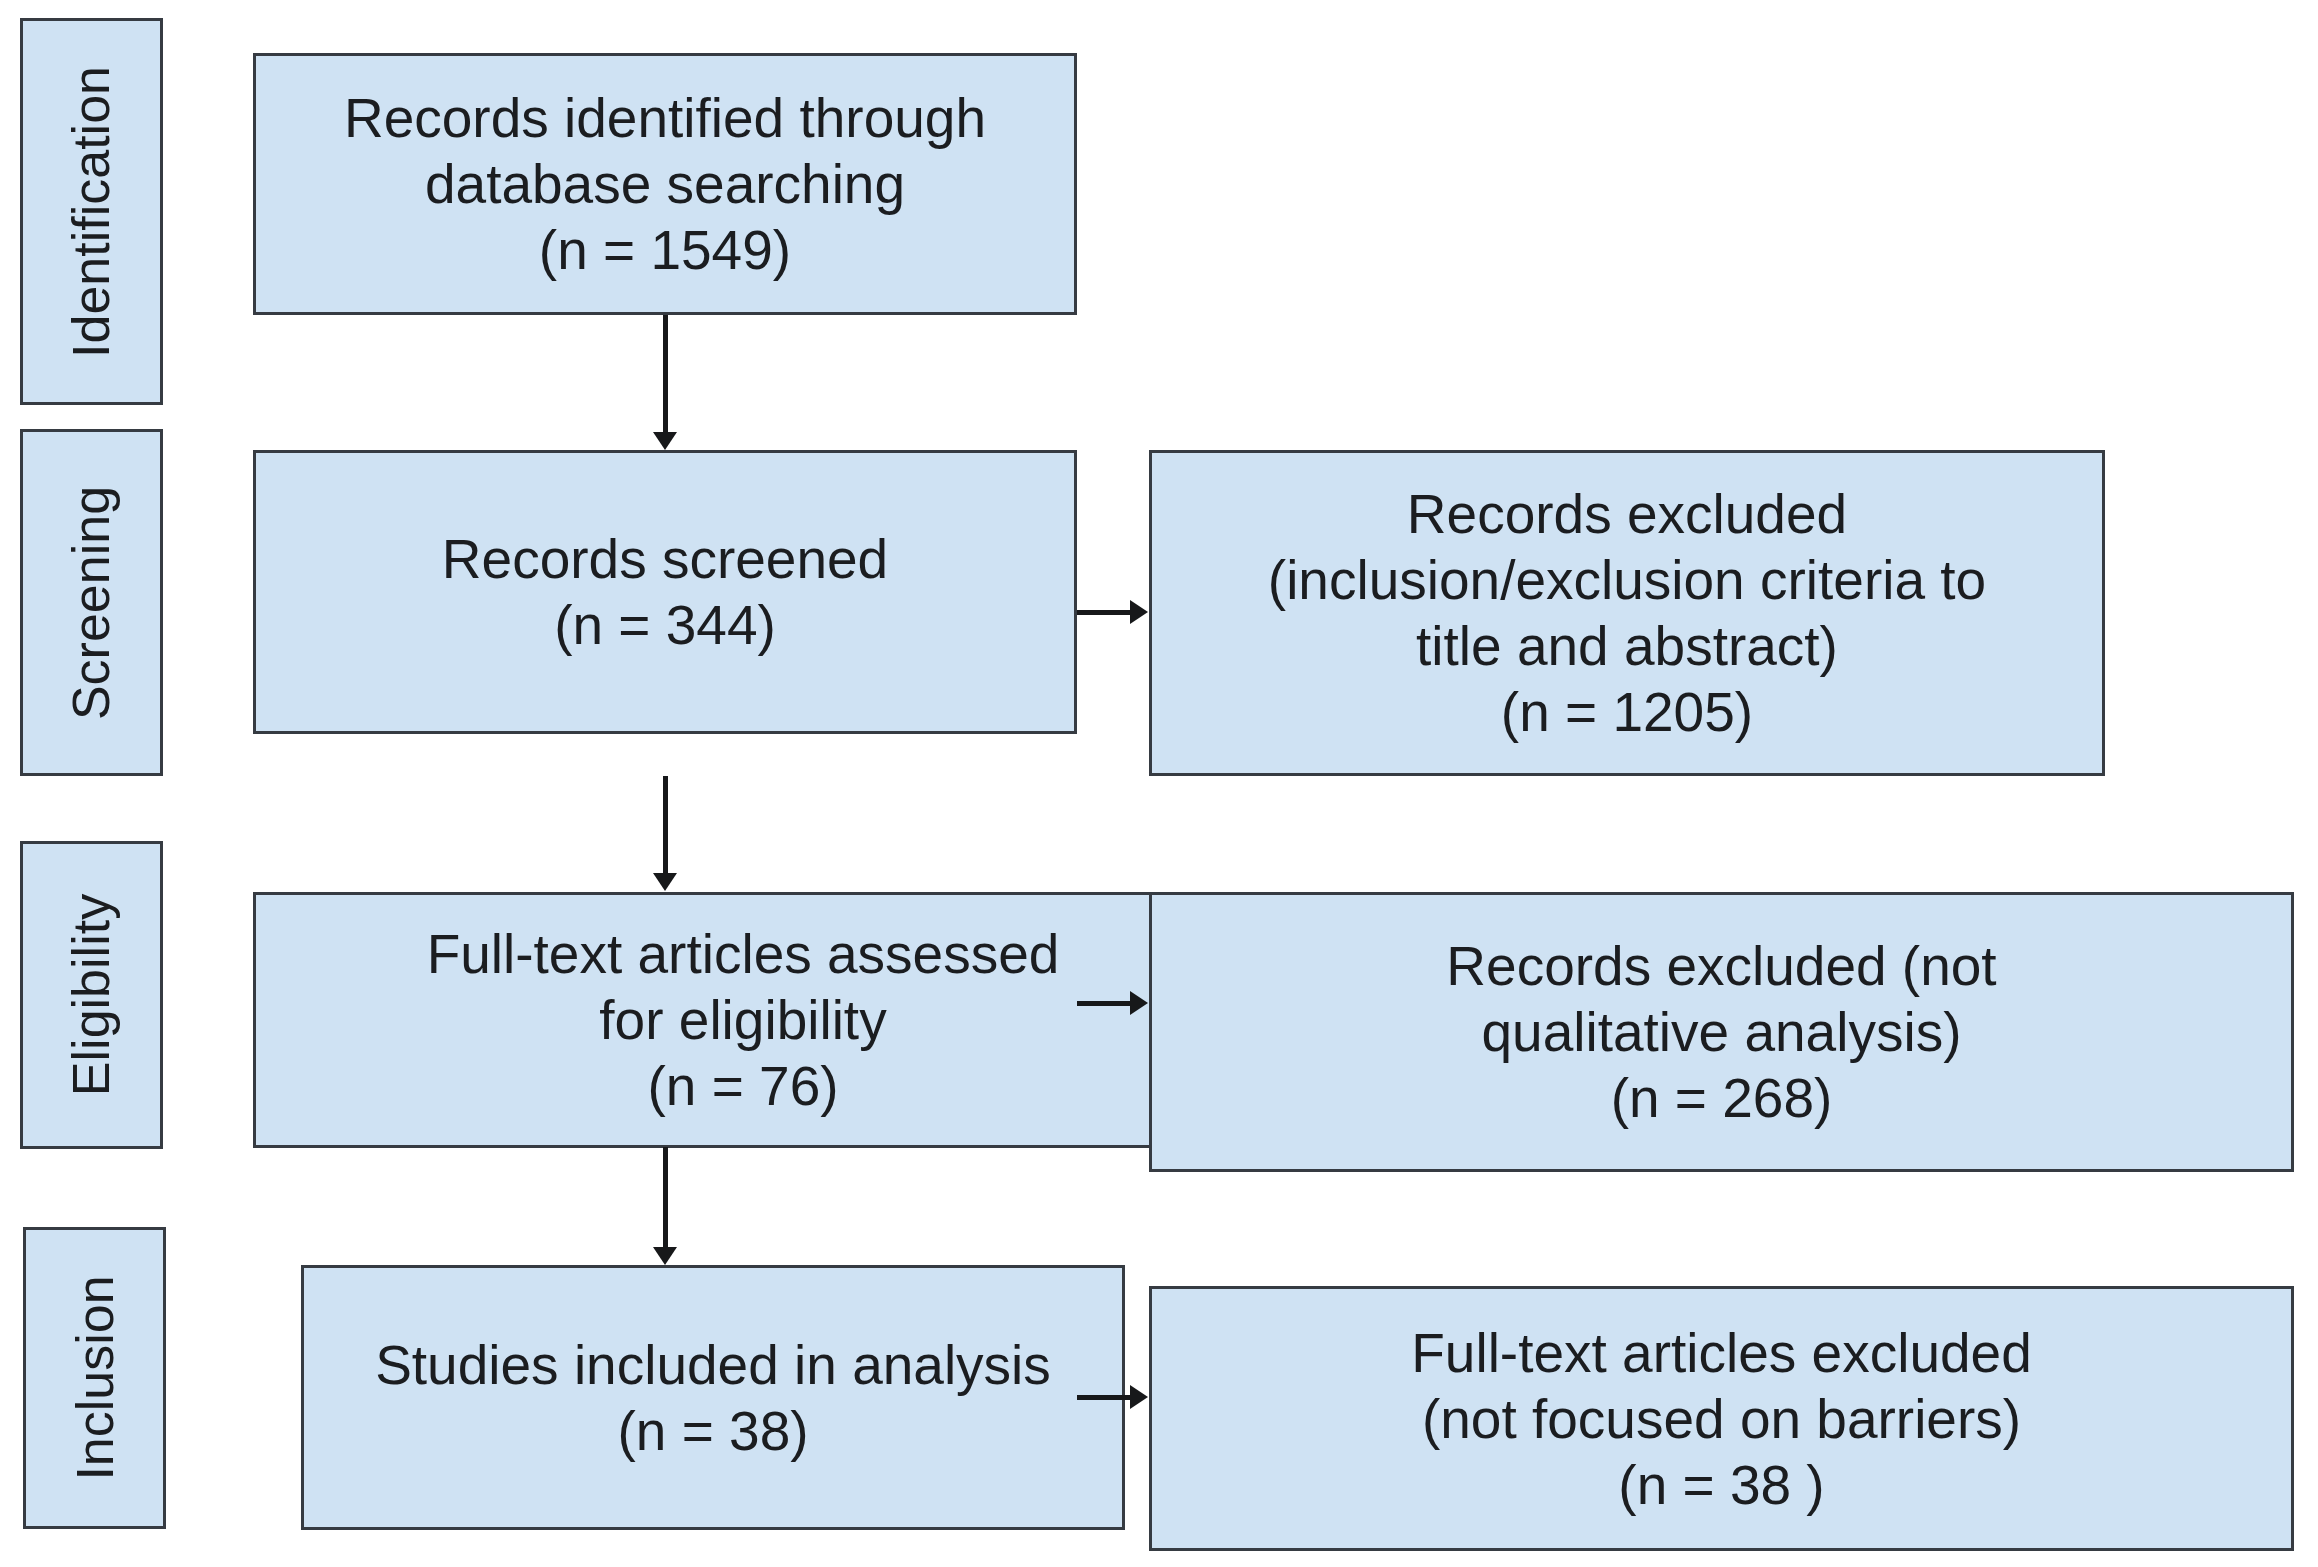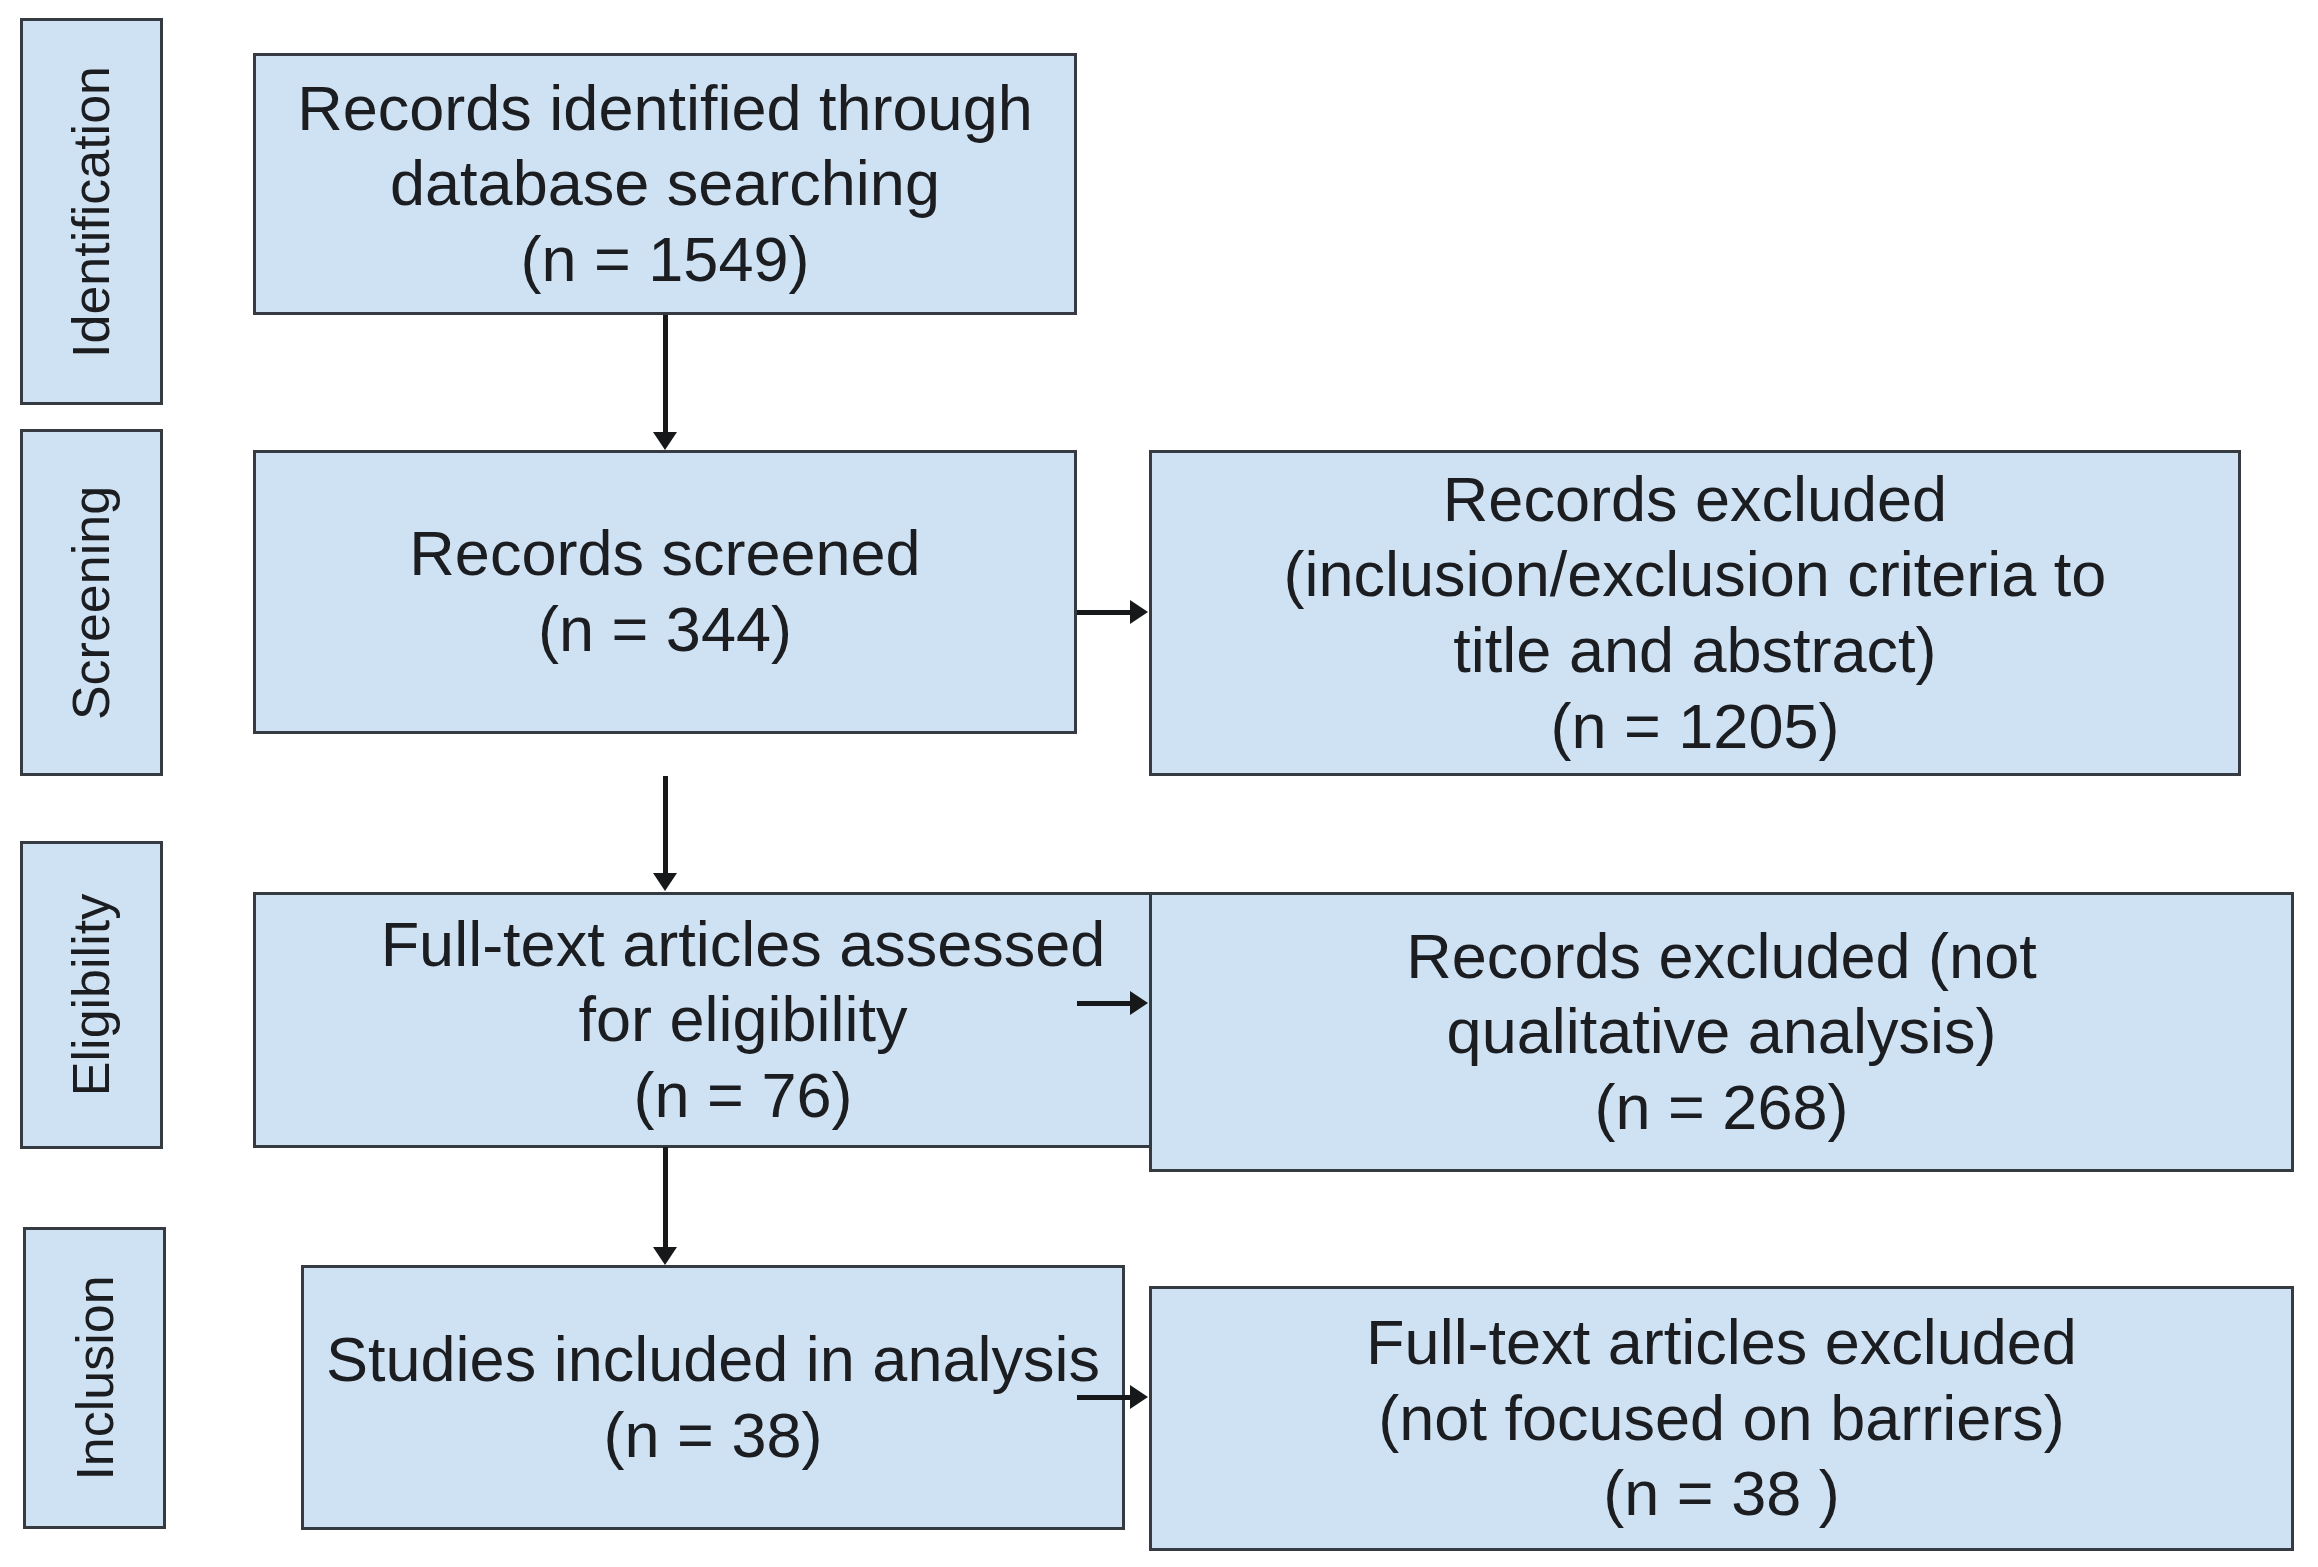--- a/index.html
+++ b/index.html
@@ -21,21 +21,21 @@
     background: var(--box-fill, #cfe2f3);
     border: 3.6px solid var(--box-border, #363b42);
     box-sizing: border-box;
     display: flex;
     align-items: center;
     justify-content: center;
     text-align: center;
   }
   .bx .t {
     white-space: pre-line;
-    font-size: 63px;
+    font-size: 55px;
     line-height: 1.2;
   }
   .stage .t {
     transform: rotate(-90deg);
     white-space: nowrap;
     font-size: 52px;
     line-height: 1;
   }
   .arrow-v {
     position: absolute;
@@ -100,21 +100,21 @@
   <div class="bx" style="left:253px; top:892px; width:980px; height:256px;">
     <span class="t">Full-text articles assessed
 for eligibility
 (n = 76)</span>
   </div>
   <div class="bx" style="left:253px; top:1265px; width:824px; height:265px;margin-left:48px;">
     <span class="t">Studies included in analysis
 (n = 38)</span>
   </div>
 
-  <div class="bx" style="left:1149px; top:450px; width:1092px; height:326px;">
+  <div class="bx" style="left:1149px; top:450px; width:956px; height:326px;">
     <span class="t">Records excluded
 (inclusion/exclusion criteria to
 title and abstract)
 (n = 1205)</span>
   </div>
   <div class="bx" style="left:1149px; top:892px; width:1145px; height:280px;">
     <span class="t">Records excluded (not
 qualitative analysis)
 (n = 268)</span>
   </div>

